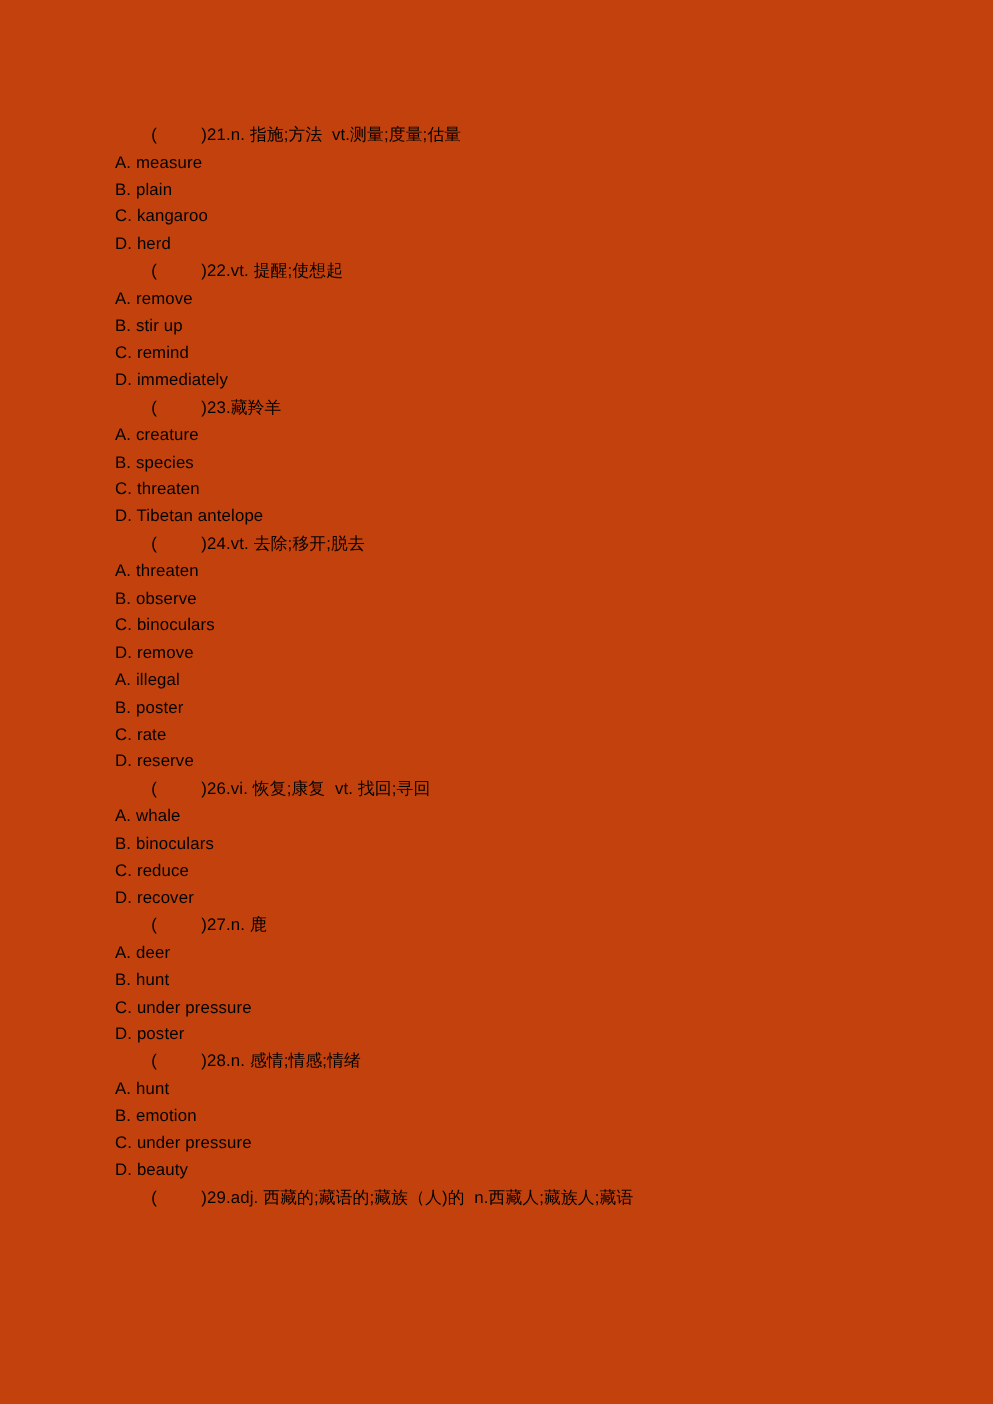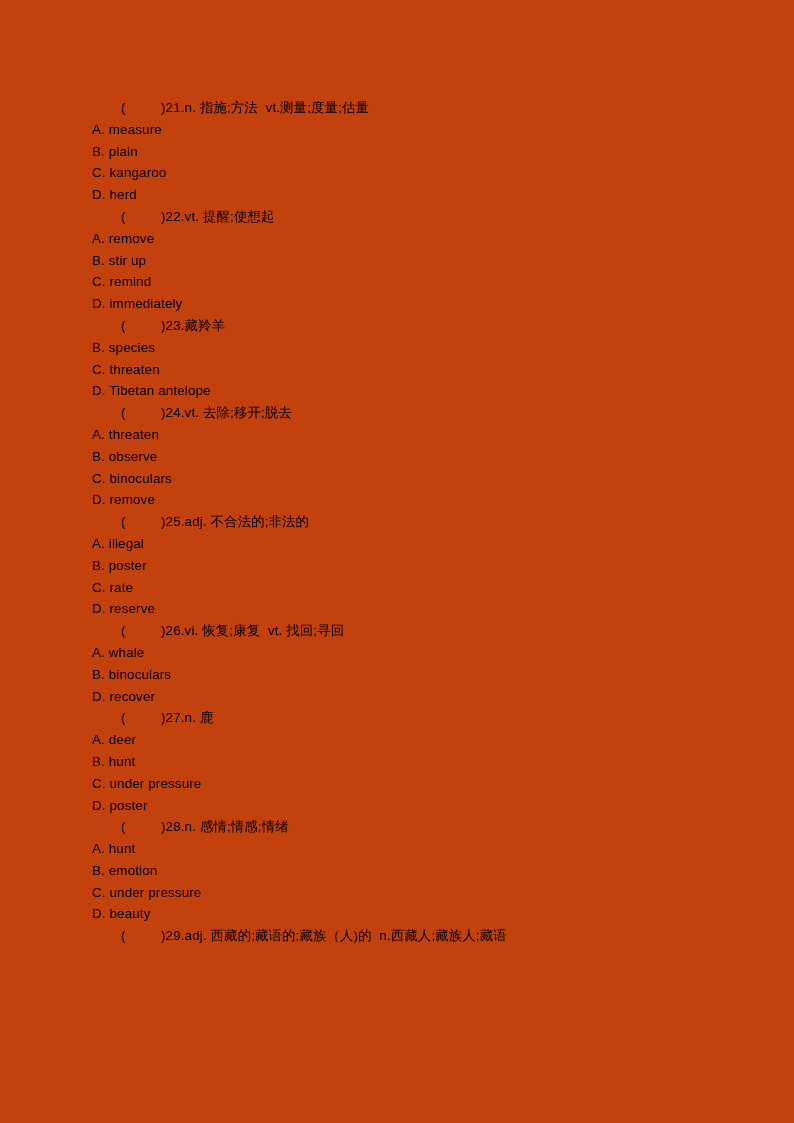--- a/index.html
+++ b/index.html
@@ -78,48 +78,49 @@
         <ul class="options">
           <li class="option">A. remove</li>
           <li class="option">B. stir up</li>
           <li class="option">C. remind</li>
           <li class="option">D. immediately</li>
         </ul>
       </li>
       <li class="question-block">
         <div class="stem"><span class="paren-open">(</span><span class="paren-close">)</span><span class="stem-text">23.藏羚羊</span></div>
         <ul class="options">
+          <li class="option">A. creature</li>
           <li class="option">B. species</li>
           <li class="option">C. threaten</li>
           <li class="option">D. Tibetan antelope</li>
         </ul>
       </li>
       <li class="question-block">
         <div class="stem"><span class="paren-open">(</span><span class="paren-close">)</span><span class="stem-text">24.vt. 去除;移开;脱去</span></div>
         <ul class="options">
           <li class="option">A. threaten</li>
           <li class="option">B. observe</li>
           <li class="option">C. binoculars</li>
           <li class="option">D. remove</li>
         </ul>
       </li>
       <li class="question-block">
-        <div class="stem"><span class="paren-open">(</span><span class="paren-close">)</span><span class="stem-text">25.adj. 不合法的;非法的</span></div>
         <ul class="options">
           <li class="option">A. illegal</li>
           <li class="option">B. poster</li>
           <li class="option">C. rate</li>
           <li class="option">D. reserve</li>
         </ul>
       </li>
       <li class="question-block">
         <div class="stem"><span class="paren-open">(</span><span class="paren-close">)</span><span class="stem-text">26.vi. 恢复;康复  vt. 找回;寻回</span></div>
         <ul class="options">
           <li class="option">A. whale</li>
           <li class="option">B. binoculars</li>
+          <li class="option">C. reduce</li>
           <li class="option">D. recover</li>
         </ul>
       </li>
       <li class="question-block">
         <div class="stem"><span class="paren-open">(</span><span class="paren-close">)</span><span class="stem-text">27.n. 鹿</span></div>
         <ul class="options">
           <li class="option">A. deer</li>
           <li class="option">B. hunt</li>
           <li class="option">C. under pressure</li>
           <li class="option">D. poster</li>

